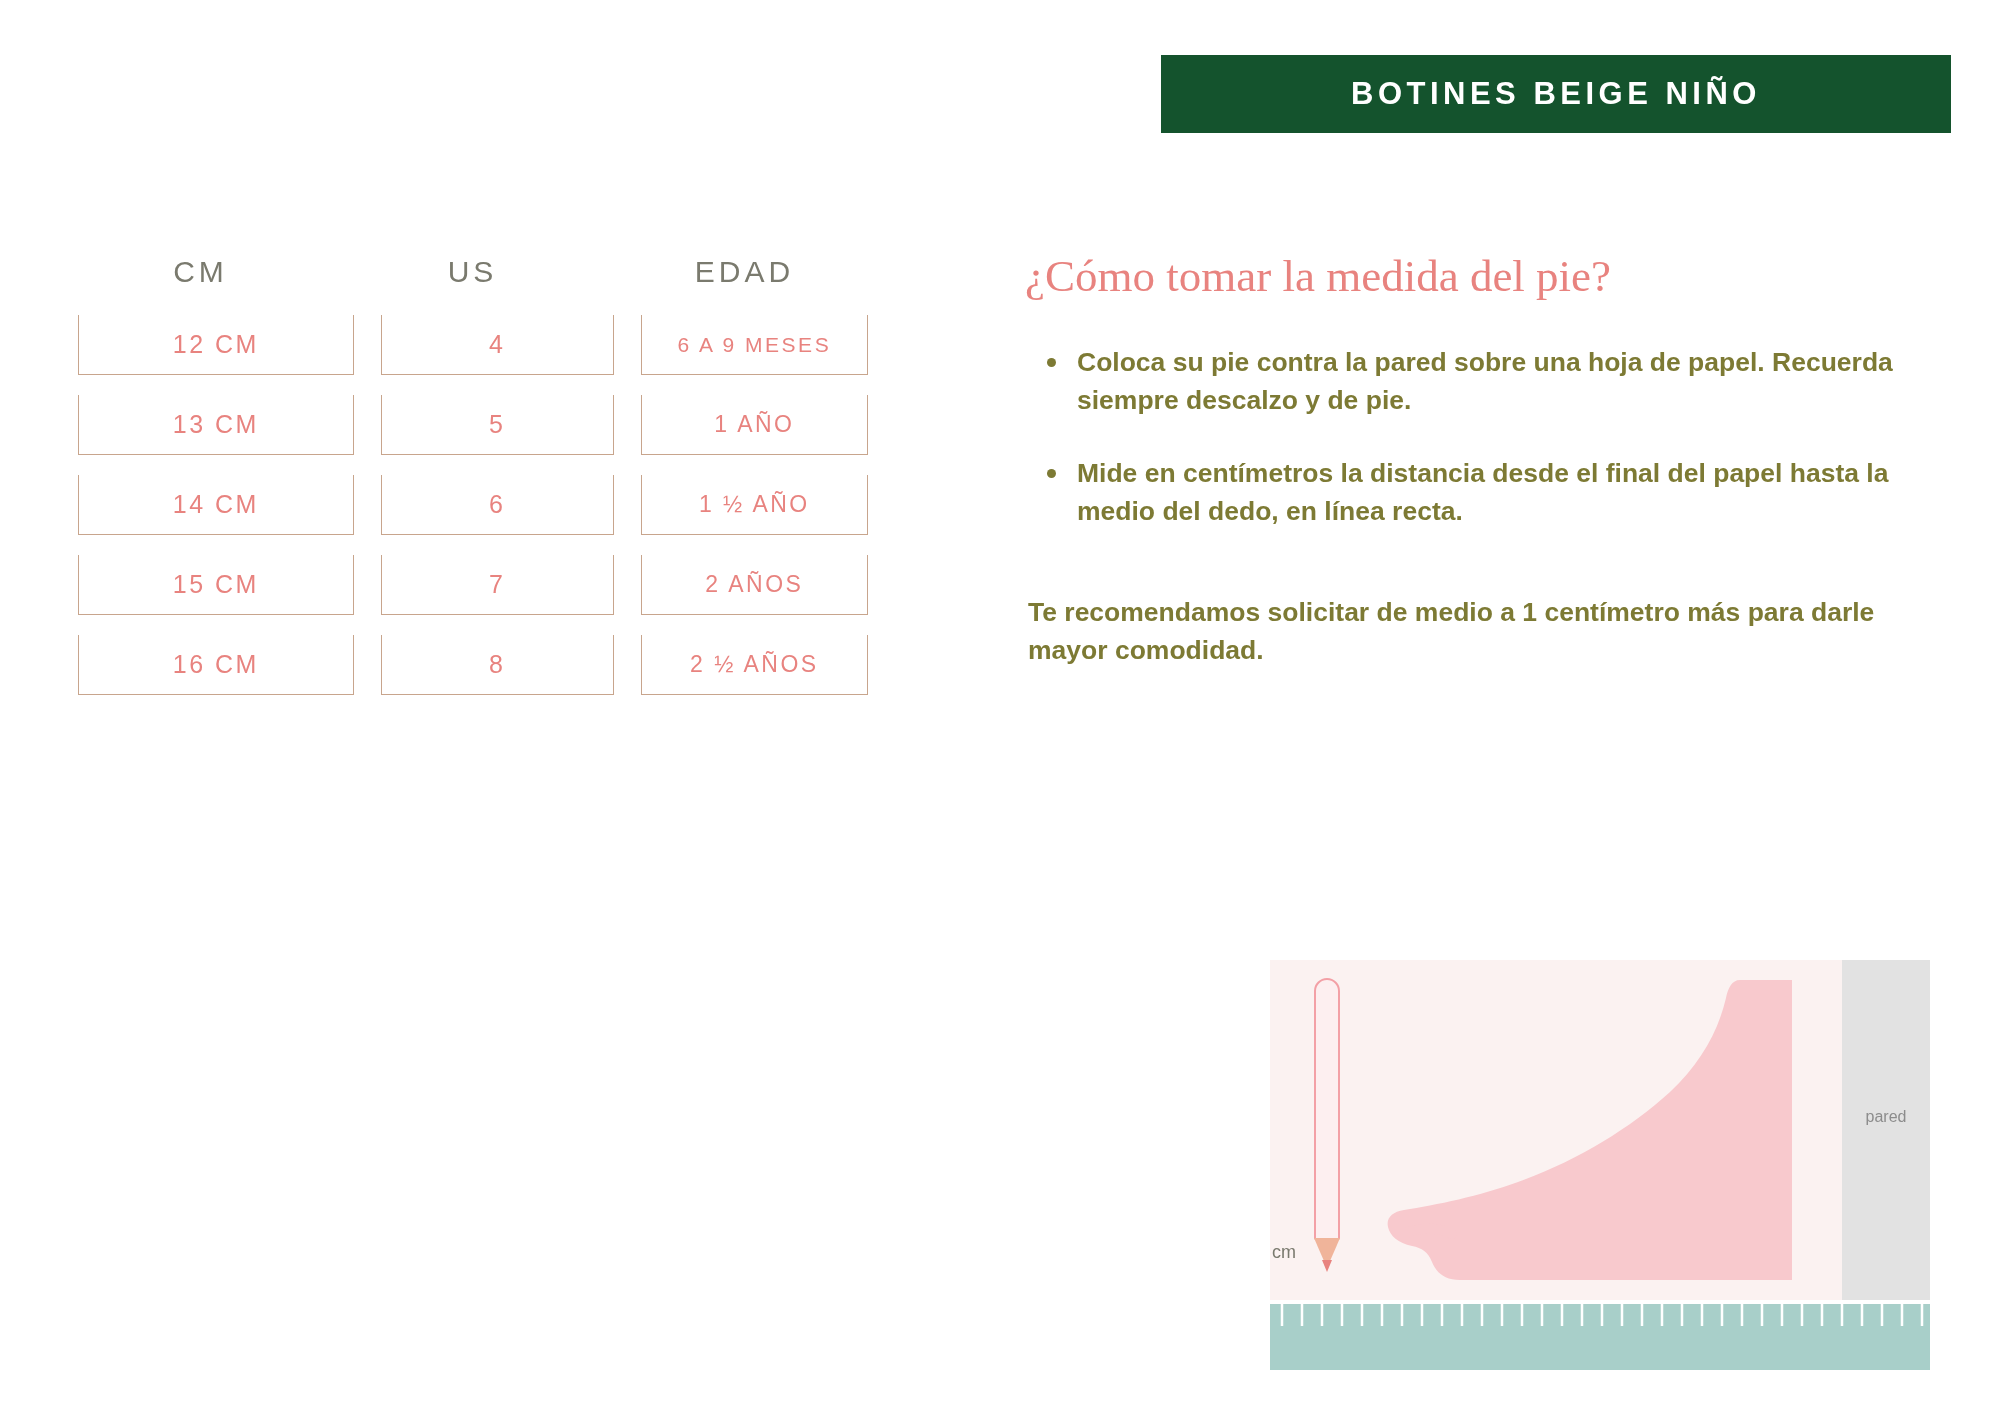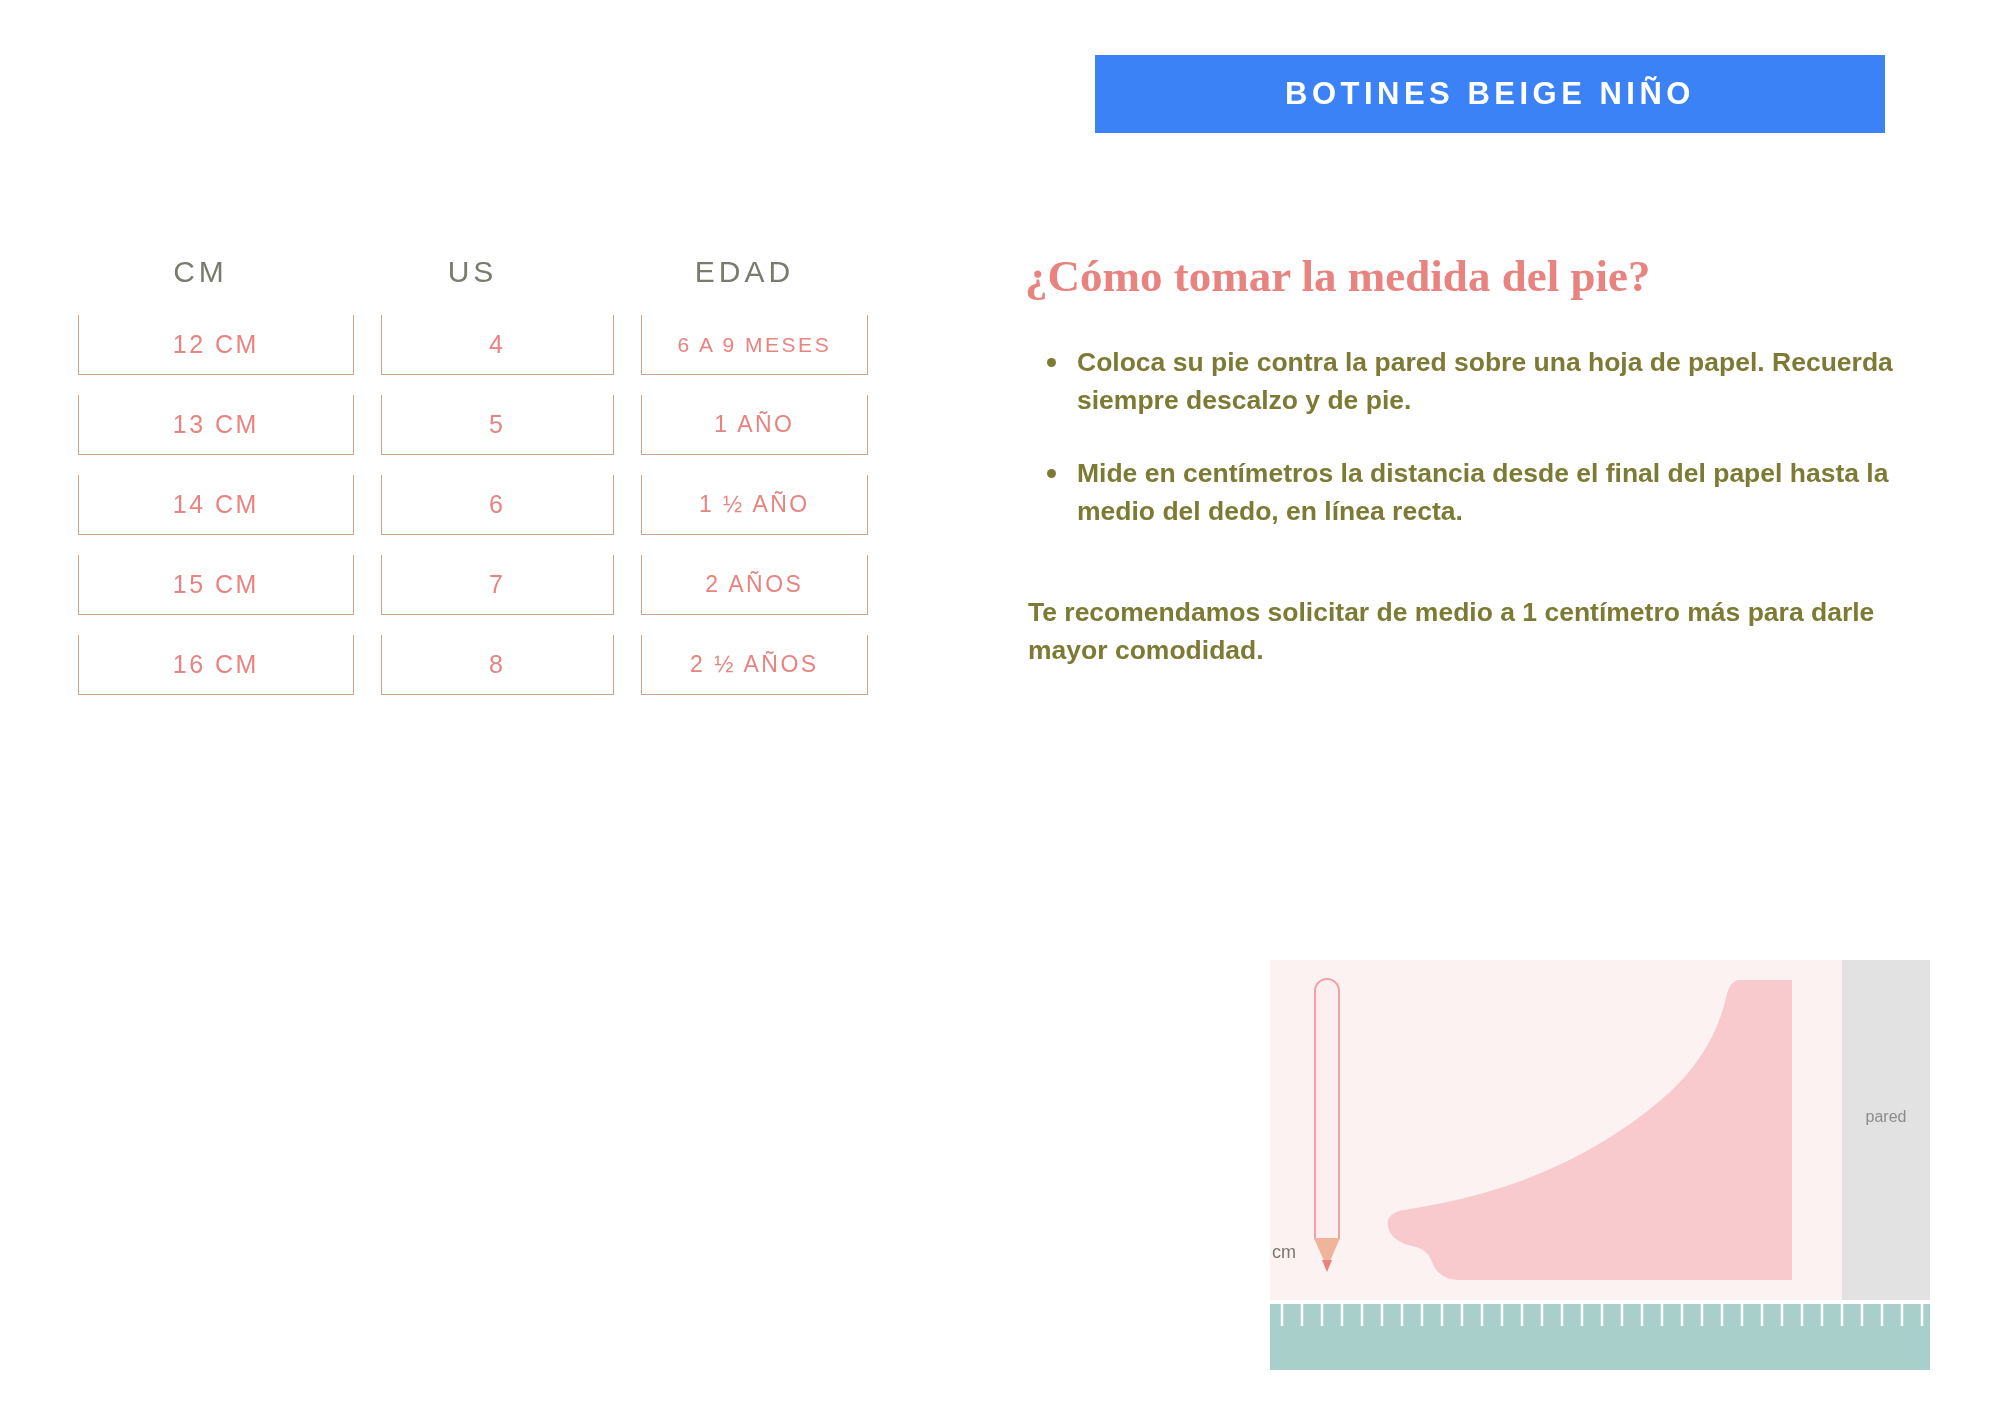--- a/index.html
+++ b/index.html
@@ -11,25 +11,25 @@
     width: 2000px;
     height: 1414px;
     position: relative;
     font-family: "Liberation Sans", sans-serif;
     overflow: hidden;
   }
 
   
   .title-banner {
     position: absolute;
-    left: 1095px;
+    left: 1161px;
     top: 55px;
     width: 790px;
     height: 78px;
-    background: #3b82f6;
+    background: #14532d;
     display: flex;
     align-items: center;
     justify-content: center;
   }
   .title-banner .title-text {
     color: #ffffff;
     font-size: 31px;
     font-weight: bold;
     letter-spacing: 4.5px;
   }
@@ -79,21 +79,21 @@
   .howto {
     position: absolute;
     left: 1025px;
     top: 250px;
     width: 930px;
   }
   .howto-title {
     font-family: "Liberation Serif", serif;
     color: #e8837f;
     font-size: 45px;
-    font-weight: bold;
+    font-weight: normal;
     margin: 0 0 42px 0;
     letter-spacing: 0px;
   }
   .steps {
     margin: 0;
     padding: 0;
     list-style: none;
   }
   .steps li {
     position: relative;

